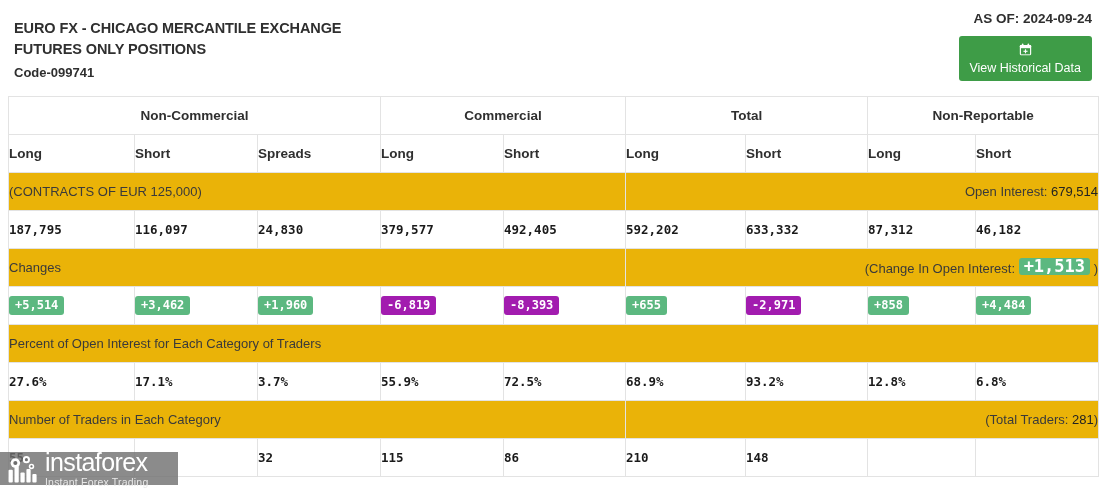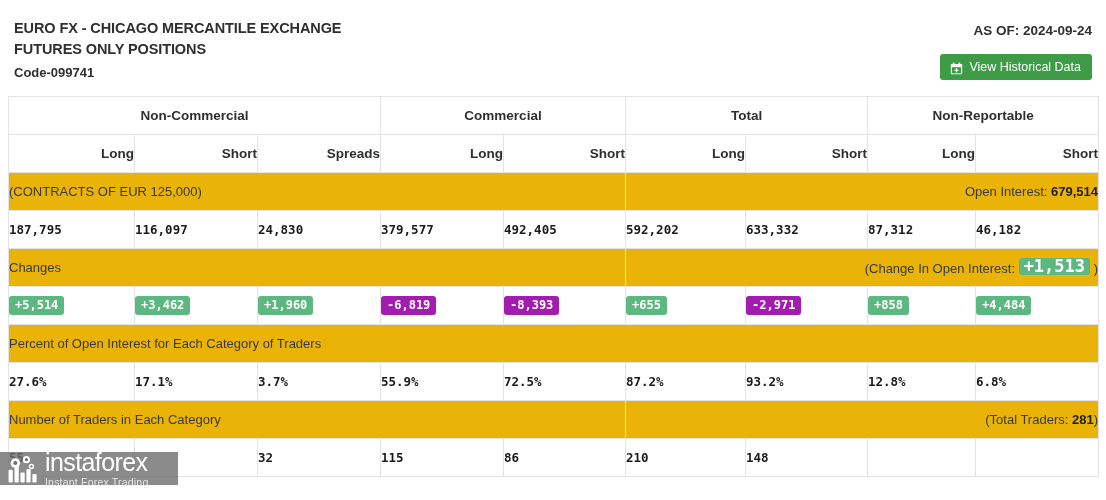--- a/index.html
+++ b/index.html
@@ -33,45 +33,46 @@
     font-size: 13px;
     font-weight: bold;
     line-height: 21px;
     color: #2f2f2f;
     margin-top: 2px;
   }
 
   .header-right {
     position: absolute;
     right: 14px;
-    top: 22px;
+    top: 10px;
     text-align: right;
   }
   .as-of {
     font-size: 13.5px;
     font-weight: bold;
     color: #2f2f2f;
     white-space: nowrap;
     line-height: 18px;
   }
   .hist-btn {
     display: inline-flex;
     align-items: center;
     gap: 6px;
-    margin-top: 14px;
+    margin-top: 8px;
     background: #3e9c47;
     color: #ffffff;
     border: none;
     border-radius: 3px;
     padding: 6px 11px 6px 10px;
     font-size: 12.5px;
     font-family: "Liberation Sans", sans-serif;
     line-height: 14px;
     cursor: pointer;
     white-space: nowrap;
+    flex-direction: column;
   }
   .cal-icon { display:inline-block; width:13px; height:13px; position:relative; top:1px; }
 
   
   .tbl-wrap { padding: 0 8px; }
   table.cot {
     width: 1090px;
     border-collapse: collapse;
     table-layout: fixed;
   }
@@ -87,37 +88,37 @@
     font-weight: bold;
     color: #2f2f2f;
     text-align: center;
     background: #ffffff;
   }
   th.sub {
     height: 38px;
     font-size: 13.5px;
     font-weight: bold;
     color: #2f2f2f;
-    text-align: right;
+    text-align: left;
     background: #ffffff;
   }
 
   td.lbl {
     height: 38px;
     background: #eab308;
     font-size: 13px;
     color: #3a3a3a;
     padding: 0 12px;
     text-align: left;
     white-space: nowrap;
   }
   td.lbl.right {
     text-align: right;
   }
-  td.lbl b { font-weight: bold; color:#222; }
+  td.lbl b { font-weight: normal; color:#222; }
 
   td.num {
     height: 38px;
     background: #ffffff;
     font-family: "DejaVu Sans Mono", monospace;
     font-size: 12.5px;
     font-weight: bold;
     color: #1a1a1a;
     padding: 0 0 0 11px;
     text-align: left;
@@ -284,21 +285,21 @@
         <tr>
           <td class="lbl" colspan="9">Percent of Open Interest for Each Category of Traders</td>
         </tr>
 
         <tr>
           <td class="num">27.6%</td>
           <td class="num">17.1%</td>
           <td class="num">3.7%</td>
           <td class="num">55.9%</td>
           <td class="num">72.5%</td>
-          <td class="num">87.2%</td>
+          <td class="num">68.9%</td>
           <td class="num">93.2%</td>
           <td class="num">12.8%</td>
           <td class="num">6.8%</td>
         </tr>
 
         <tr>
           <td class="lbl" colspan="5">Number of Traders in Each Category</td>
           <td class="lbl right" colspan="4">
             <span>(Total Traders:</span>
             <b>281</b><span>)</span>

